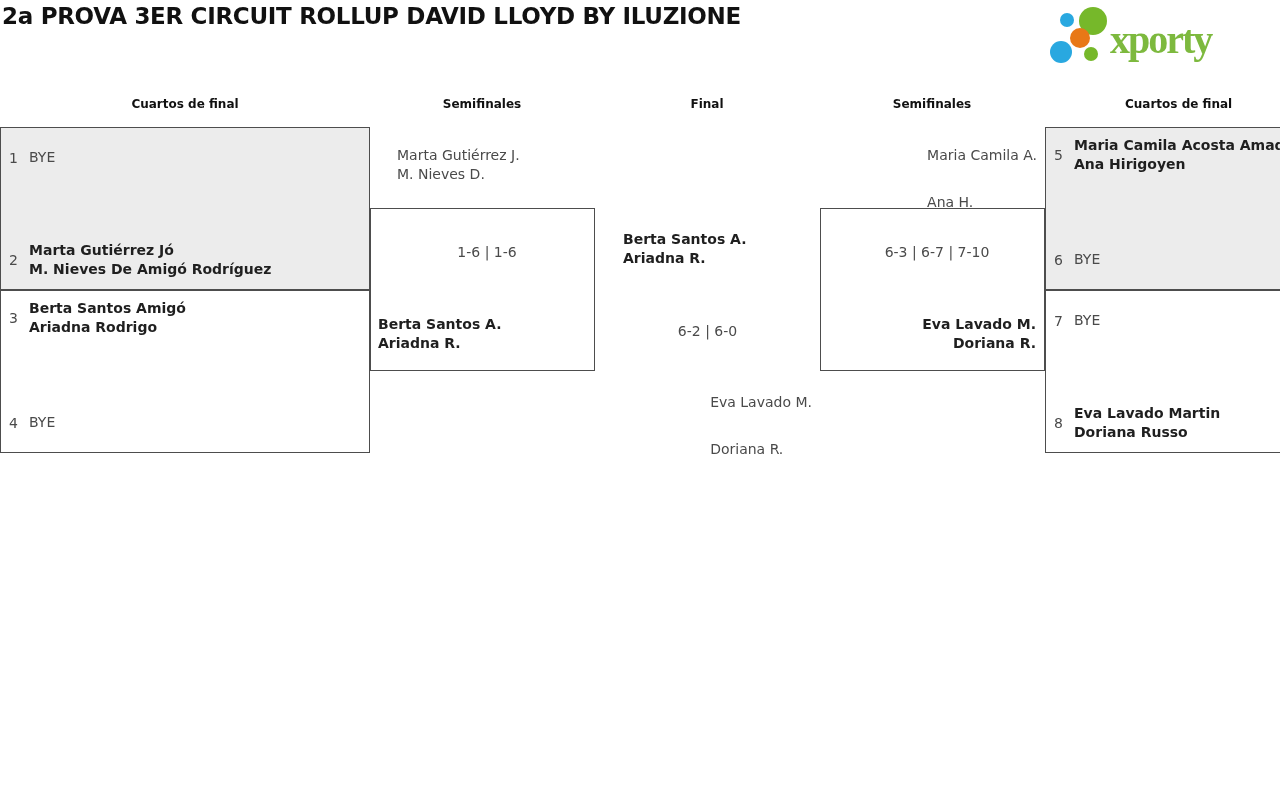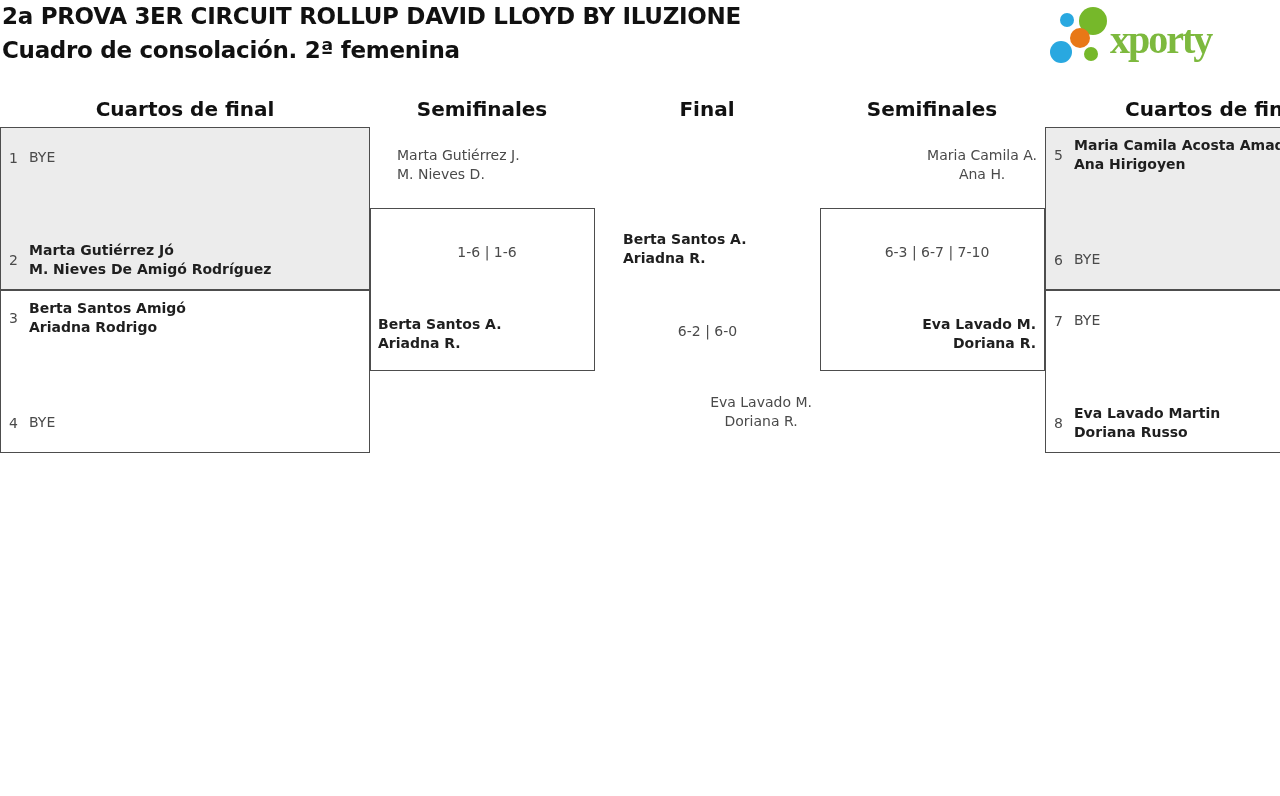--- a/index.html
+++ b/index.html
@@ -26,21 +26,21 @@
   .dot{position:absolute;border-radius:50%;}
   .dot.b1{left:12px;top:9px;width:14px;height:14px;background:var(--dot-blue);}
   .dot.g1{left:31px;top:3px;width:28px;height:28px;background:var(--dot-green);}
   .dot.o1{left:22px;top:24px;width:20px;height:20px;background:var(--dot-orange);}
   .dot.b2{left:2px;top:37px;width:22px;height:22px;background:var(--dot-blue);}
   .dot.g2{left:36px;top:43px;width:14px;height:14px;background:var(--dot-green);}
   .logo-text{position:absolute;left:62px;top:9px;font-size:40px;line-height:54px;font-weight:700;
     letter-spacing:-2px;color:var(--accent-green);white-space:nowrap;font-family:Liberation Serif, serif;}
 
   
-  .round-h{position:absolute;top:97px;font-size:20px;font-weight:700;color:#111;white-space:nowrap;}
+  .round-h{position:absolute;top:97px;font-size:12px;font-weight:700;color:#111;white-space:nowrap;}
   .round-h.centered{transform:translateX(-50%);}
 
   
   .box{position:absolute;border:1px solid var(--box-border);background:#fff;}
   .box.alt{background:var(--box-fill-alt);}
   .box.qf{width:370px;height:163px;}
   .box.qf.right{width:371px;}
   .box.sf{width:225px;height:163px;}
 
   .slot{position:absolute;left:0;right:0;display:flex;align-items:center;padding-left:8px;}
@@ -53,31 +53,30 @@
   .nm{font-size:14px;line-height:19px;font-weight:700;color:var(--text-dark);white-space:nowrap;}
   .nm.normal{font-weight:400;color:var(--text-gray);}
 
   .score{position:absolute;top:35px;left:9px;right:0;text-align:center;
     font-size:14px;color:var(--text-gray);white-space:nowrap;}
   .winner{position:absolute;bottom:17px;display:flex;flex-direction:column;}
   .winner.align-left{left:7px;}
   .winner.align-right{right:8px;text-align:right;}
 
   .pair{position:absolute;display:flex;flex-direction:column;font-size:14px;line-height:19px;color:var(--text-gray);white-space:nowrap;}
-  .pair.align-right{text-align:center;}
+  .pair.align-right{text-align:left;gap:28px;}
   .pair .ln{font-size:14px;line-height:19px;margin-left:20px;}
   .pair.bold .ln{font-weight:700;color:var(--text-dark);}
 </style>
 </head>
 <body>
 
 <div class="page">
 
   <div class="title1">2a PROVA 3ER CIRCUIT ROLLUP DAVID LLOYD BY ILUZIONE</div>
-  <div class="title2">Cuadro de consolación. 2ª femenina</div>
 
   <div class="logo">
     <span class="dot b1"></span>
     <span class="dot g1"></span>
     <span class="dot o1"></span>
     <span class="dot b2"></span>
     <span class="dot g2"></span>
     <span class="logo-text">xporty</span>
   </div>
 

